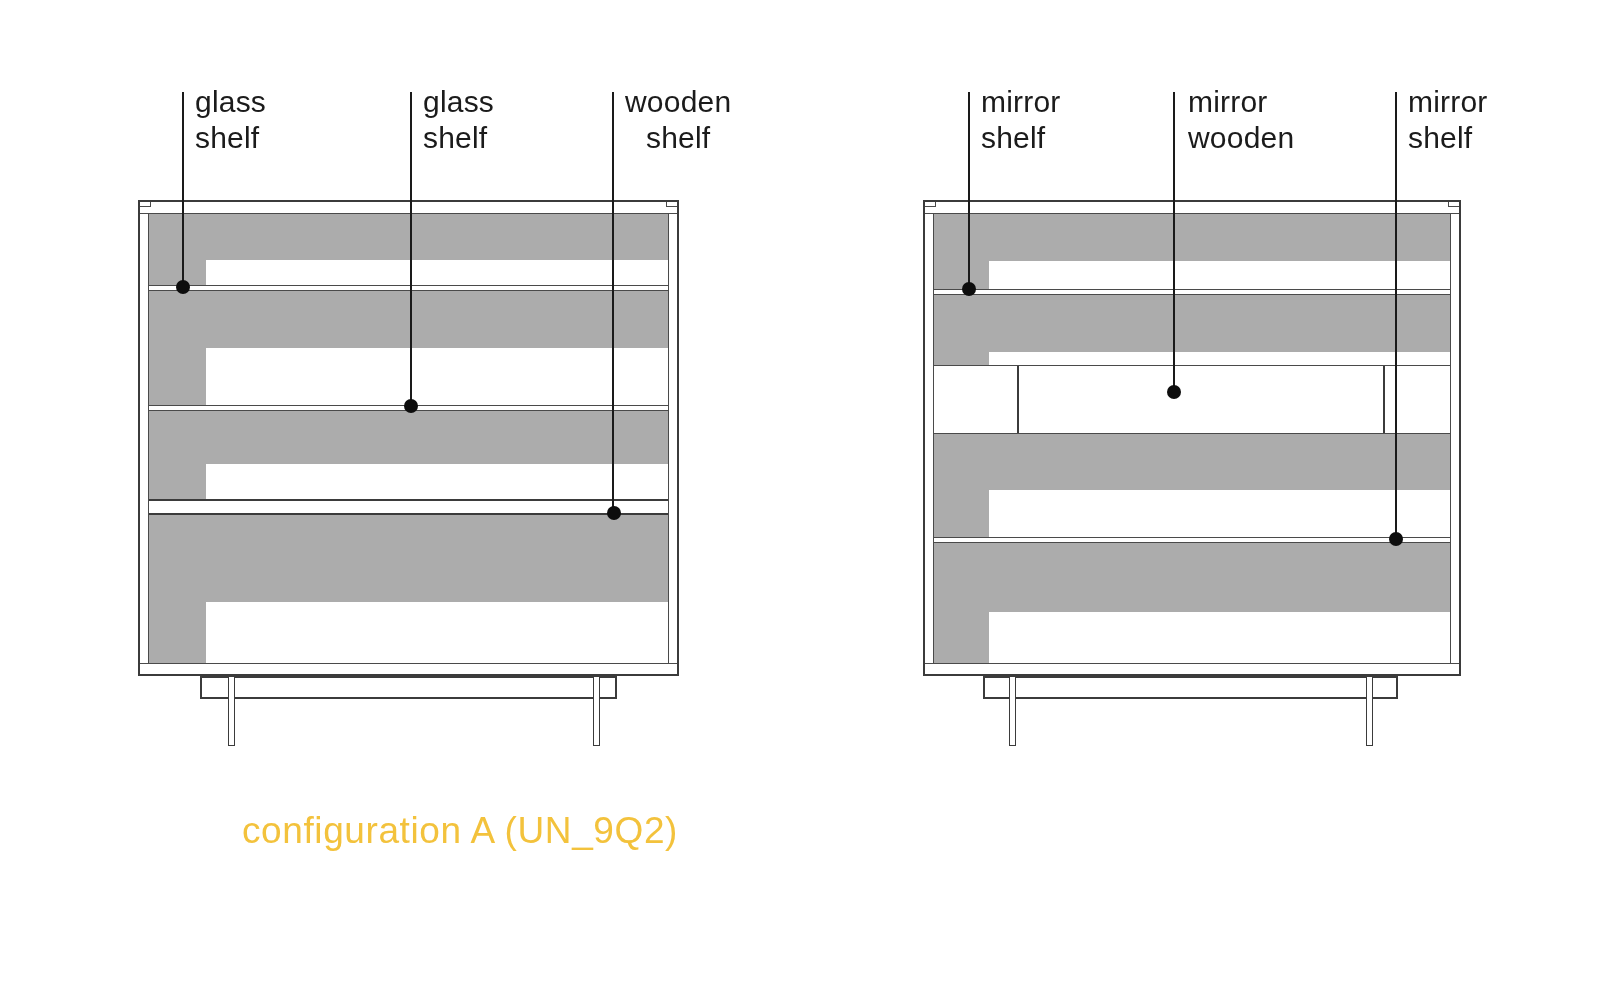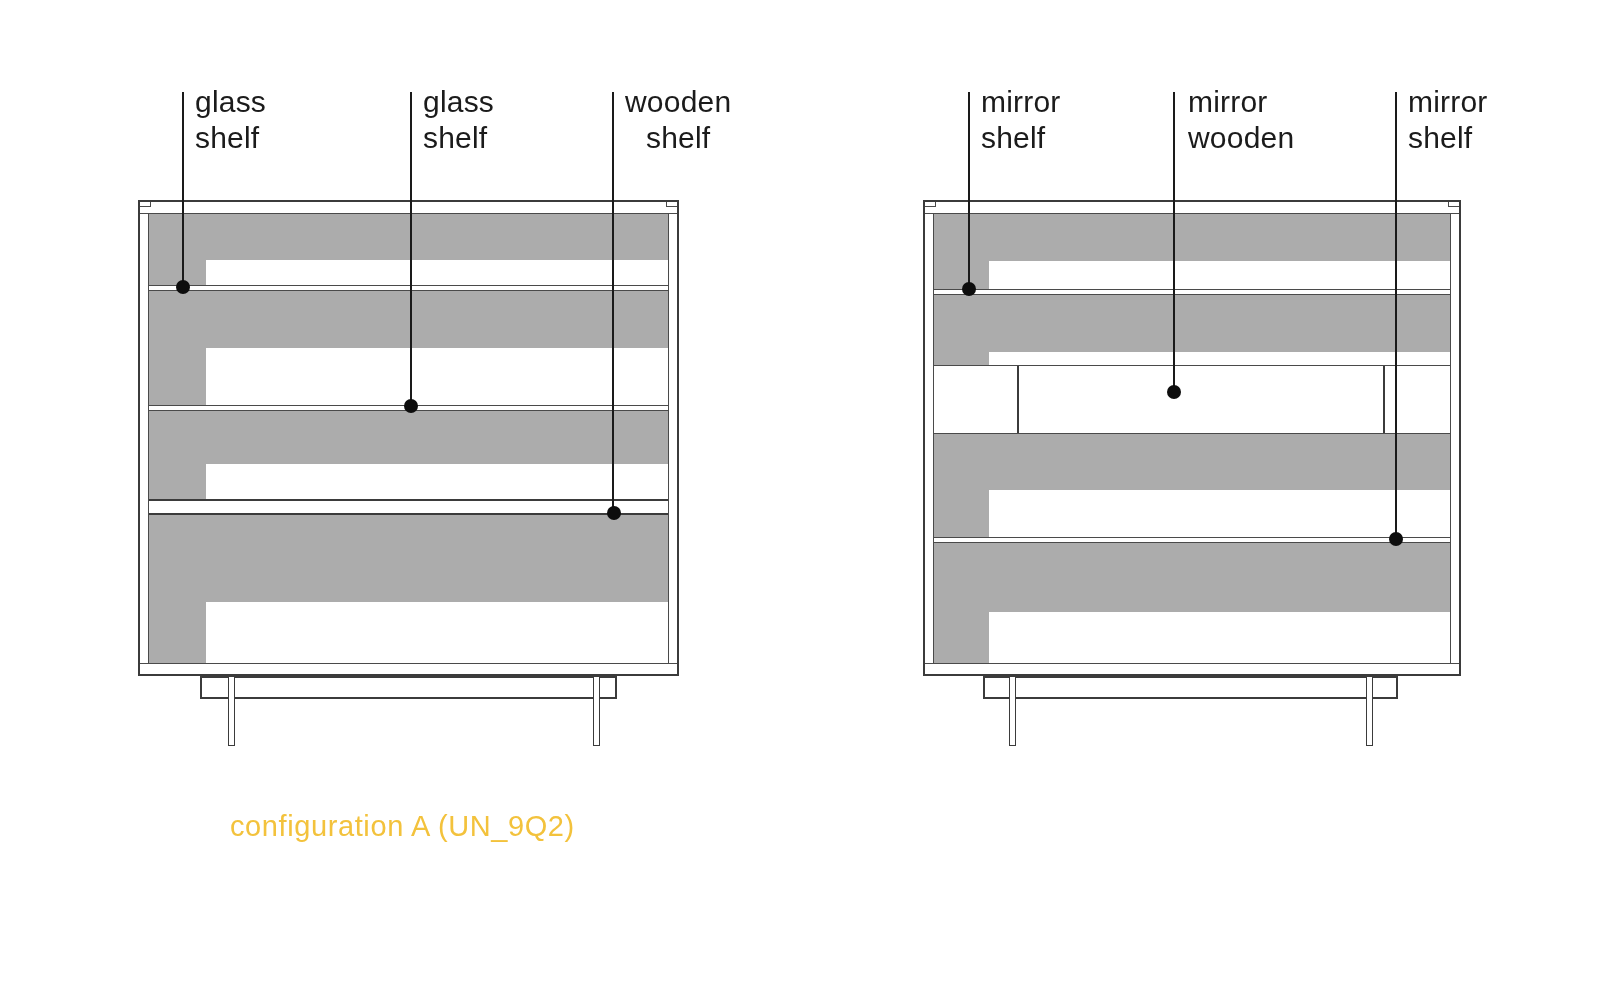--- a/index.html
+++ b/index.html
@@ -45,22 +45,22 @@
          border: 1px solid #3b3b3b; }
 
   
   .leader { position: absolute; width: 2px; background: #1a1a1a; }
   .dot { position: absolute; width: 14px; height: 14px; border-radius: 50%; background: #0d0d0d; }
   .lbl { position: absolute; color: #1b1b1b; font-size: 30px; line-height: 36px;
          font-weight: 500; letter-spacing: 0.2px; white-space: nowrap; }
   .lbl span { display: block; }
 
   
-  .cap { position: absolute; top: 810px; color: #f3c23c; font-size: 29px;
-         letter-spacing: 0.6px; white-space: nowrap; }
+  .cap { position: absolute; top: 810px; color: #f3c23c; font-size: 37px;
+         letter-spacing: 0.6px; white-space: nowrap; margin-left: 12px; }
 </style>
 </head>
 <body>
 
 <div id="canvas">
 
   <div class="cab" style="left:138px; width:541px;">
 
     <div class="comp" style="top:12px; height:71px;">
       <div class="cut" style="left:57px; top:46px;"></div>

